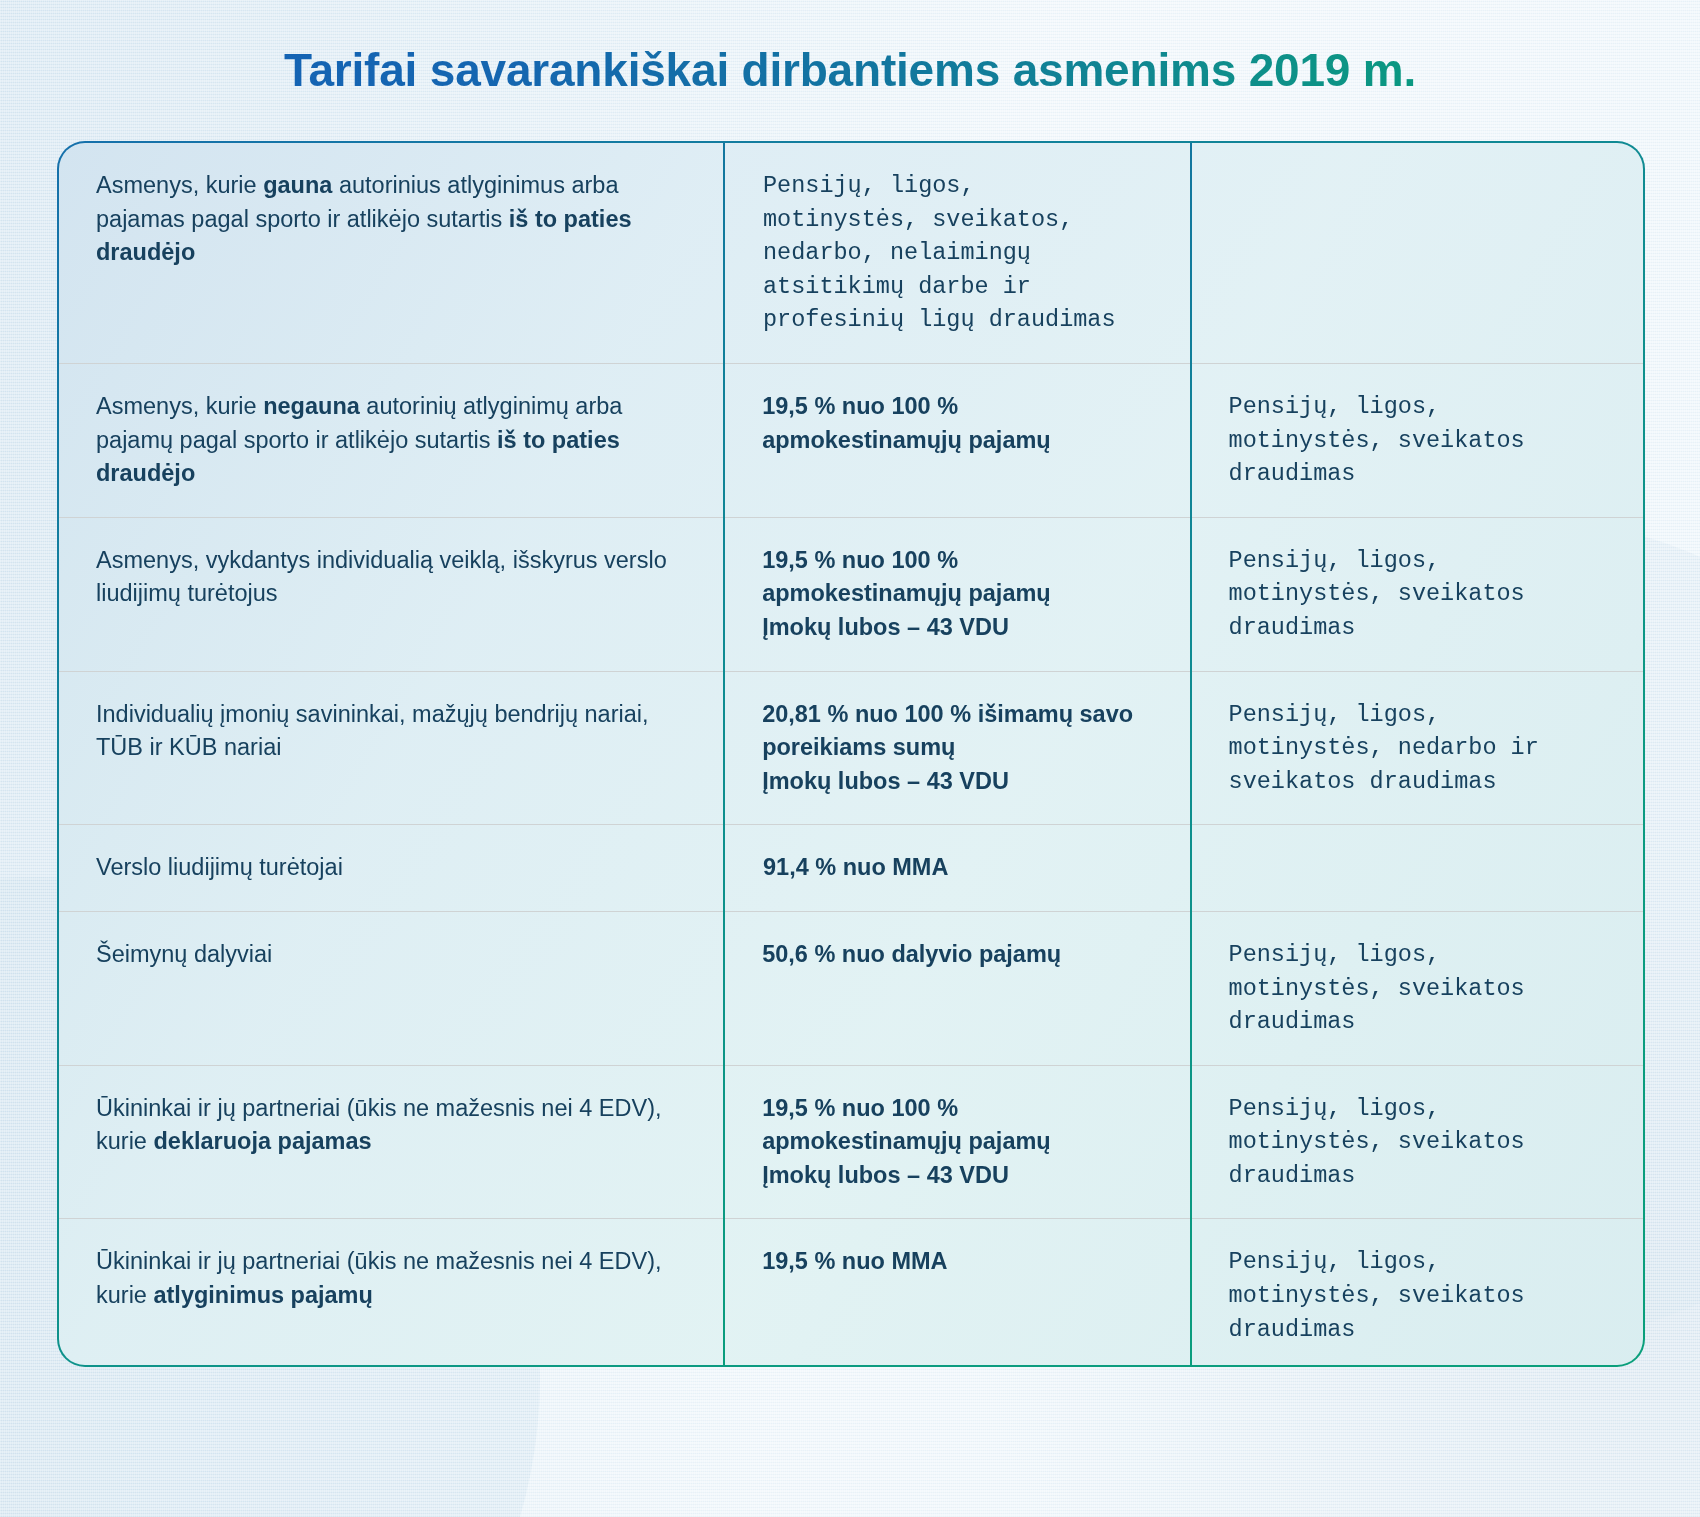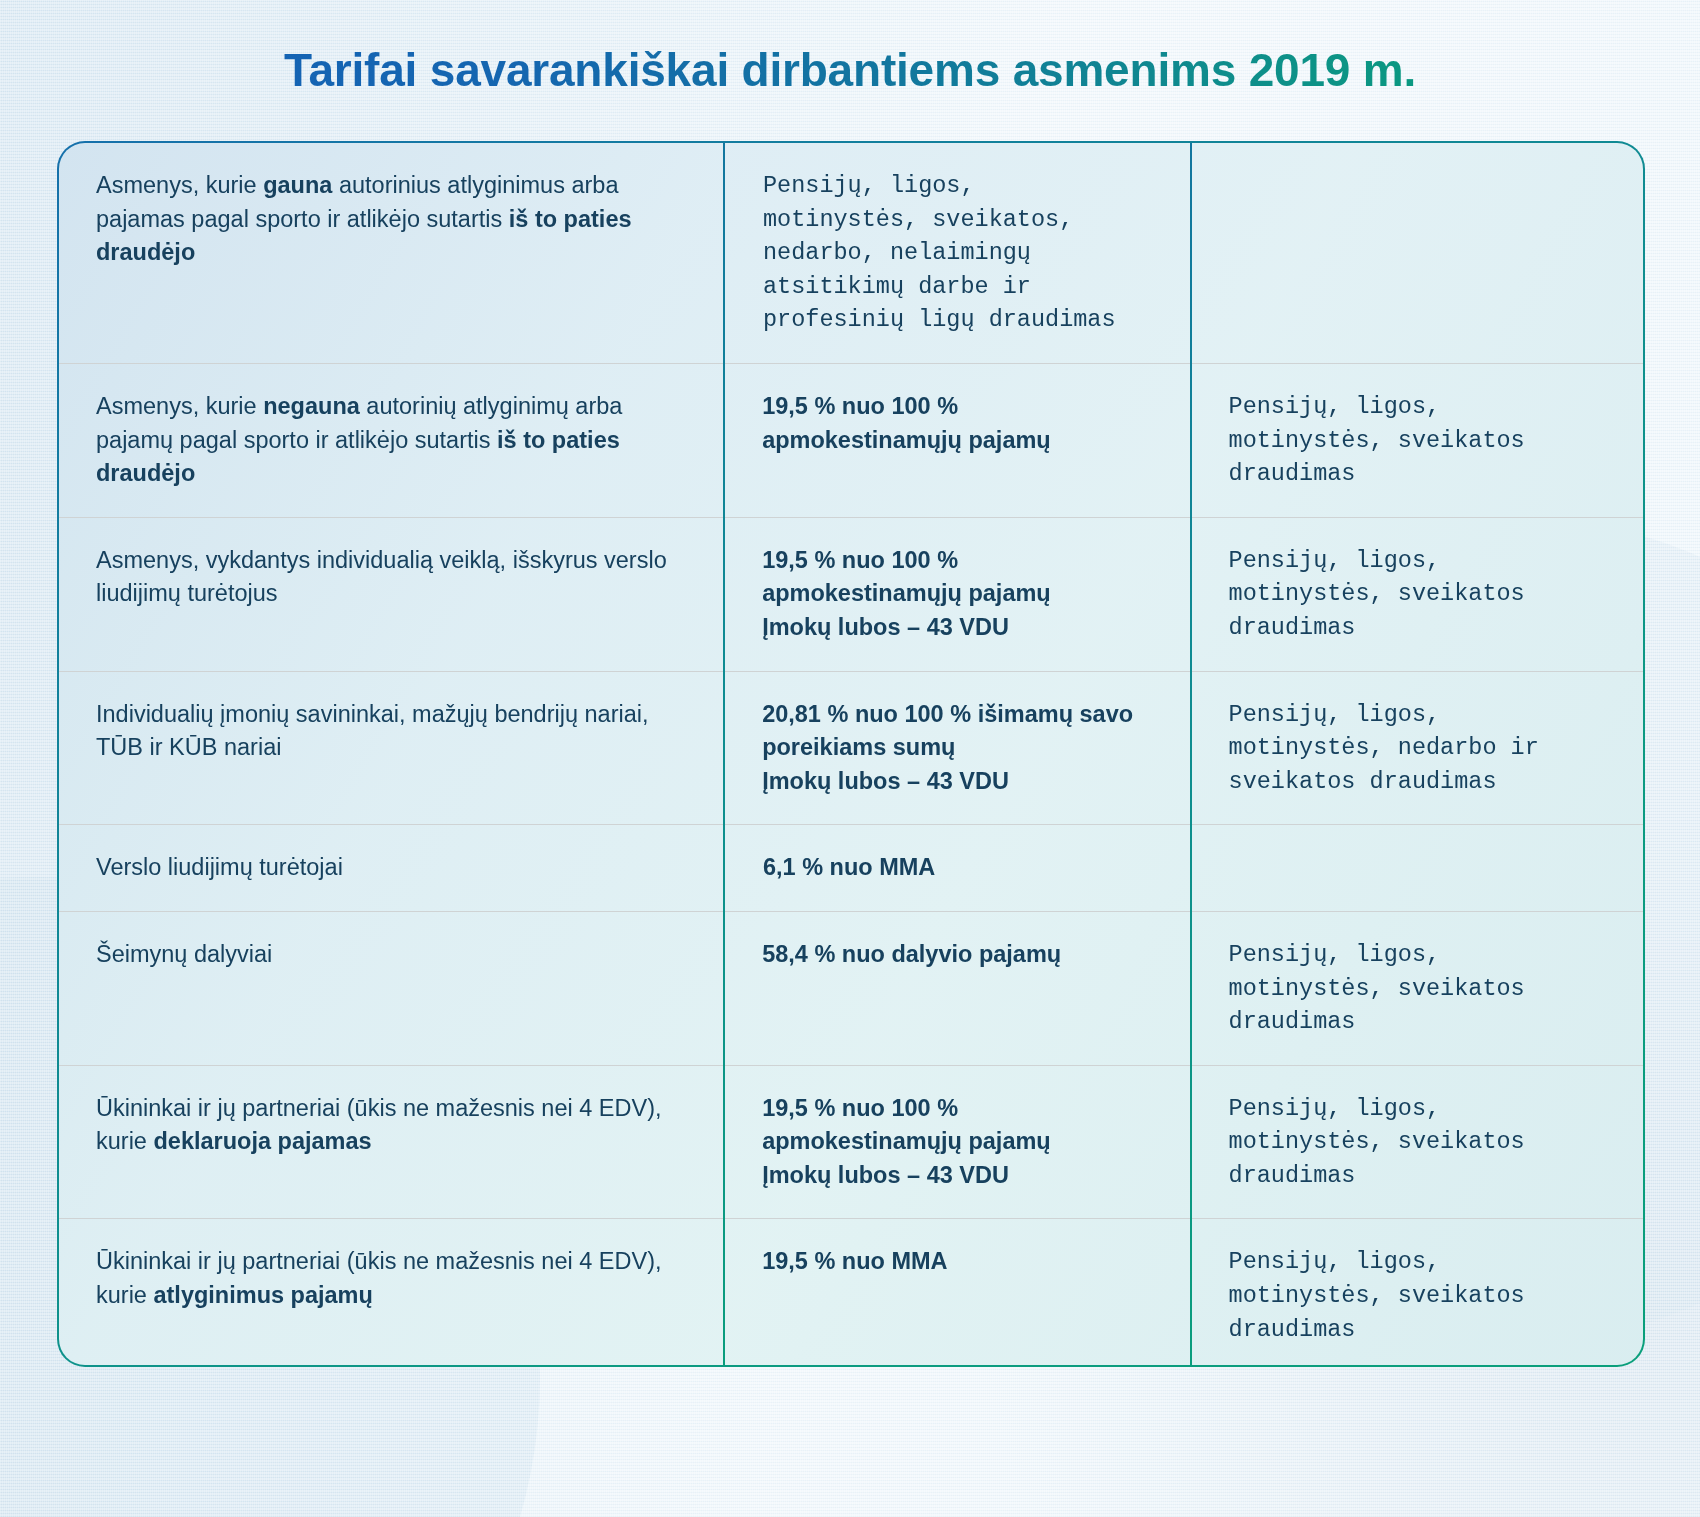--- a/index.html
+++ b/index.html
@@ -200,28 +200,28 @@
       <div class="cell c2">
         <div class="line">20,81 % nuo 100 % išimamų savo poreikiams sumų</div>
         <div class="line">Įmokų lubos – 43 VDU</div>
       </div>
       <div class="cell c3">Pensijų, ligos, motinystės, nedarbo ir sveikatos draudimas</div>
     </div>
 
     <div class="row">
       <div class="cell c1">Verslo liudijimų turėtojai</div>
       <div class="cell c2">
-          <div class="line">6,1 % nuo MMA</div>
+          <div class="line">91,4 % nuo MMA</div>
         </div>
     </div>
 
     <div class="row">
       <div class="cell c1">Šeimynų dalyviai</div>
       <div class="cell c2">
-          <div class="line">58,4 %  nuo dalyvio pajamų</div>
+          <div class="line">50,6 %  nuo dalyvio pajamų</div>
         </div>
       <div class="cell c3">Pensijų, ligos, motinystės, sveikatos draudimas</div>
     </div>
 
     <div class="row">
       <div class="cell c1"><span>Ūkininkai ir jų partneriai (ūkis ne mažesnis nei 4 EDV), kurie </span><b>deklaruoja pajamas</b></div>
       <div class="cell c2">
         <div class="line">19,5 % nuo 100 % apmokestinamųjų pajamų</div>
         <div class="line">Įmokų lubos – 43 VDU</div>
       </div>

